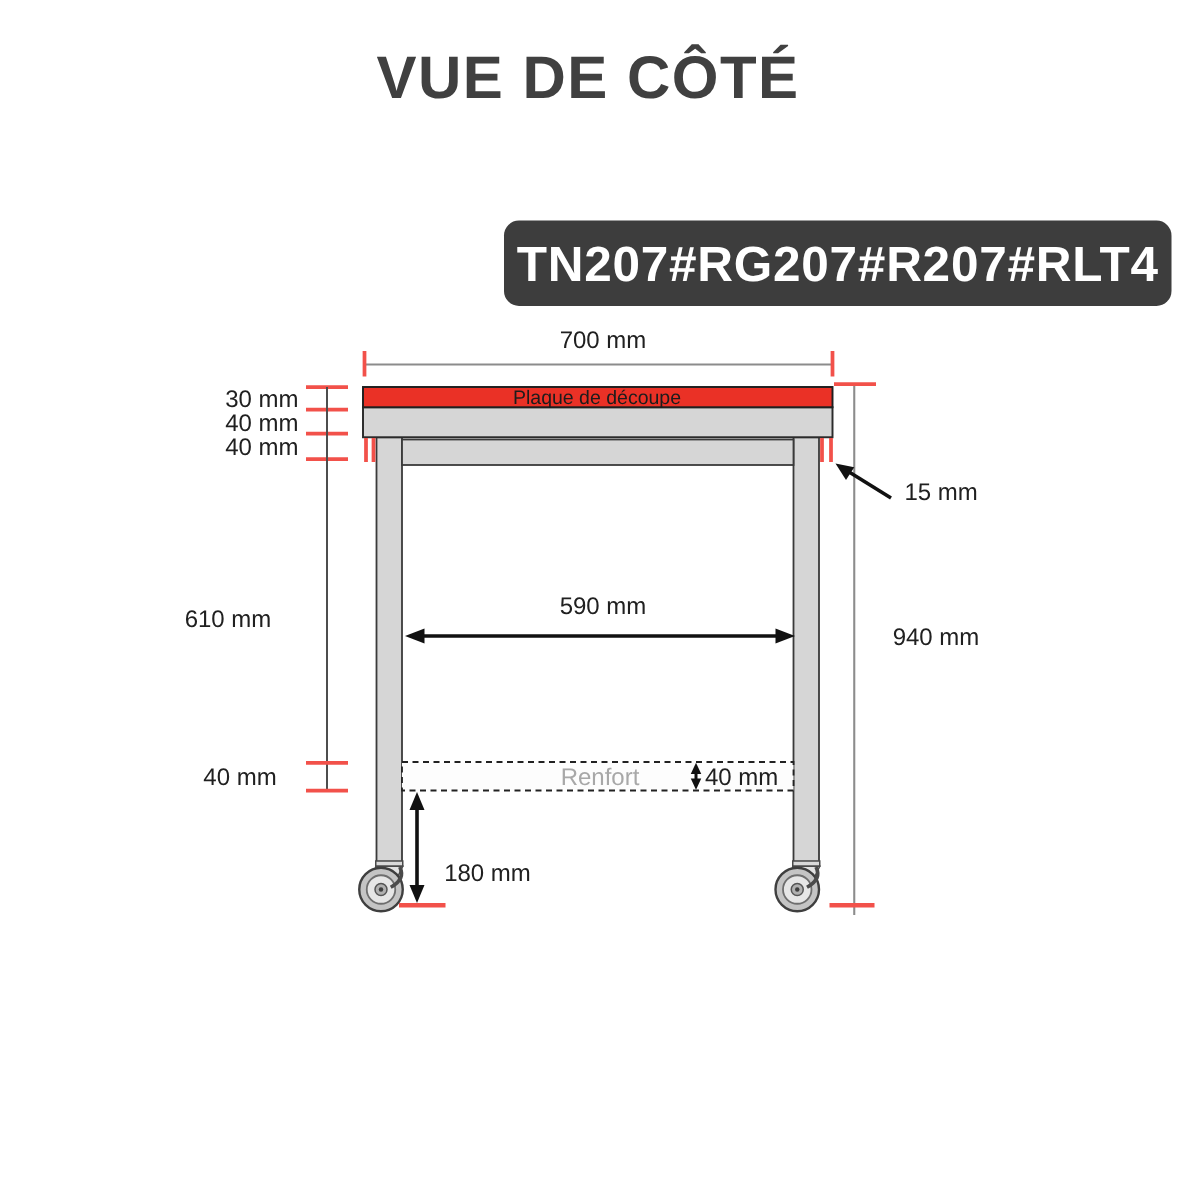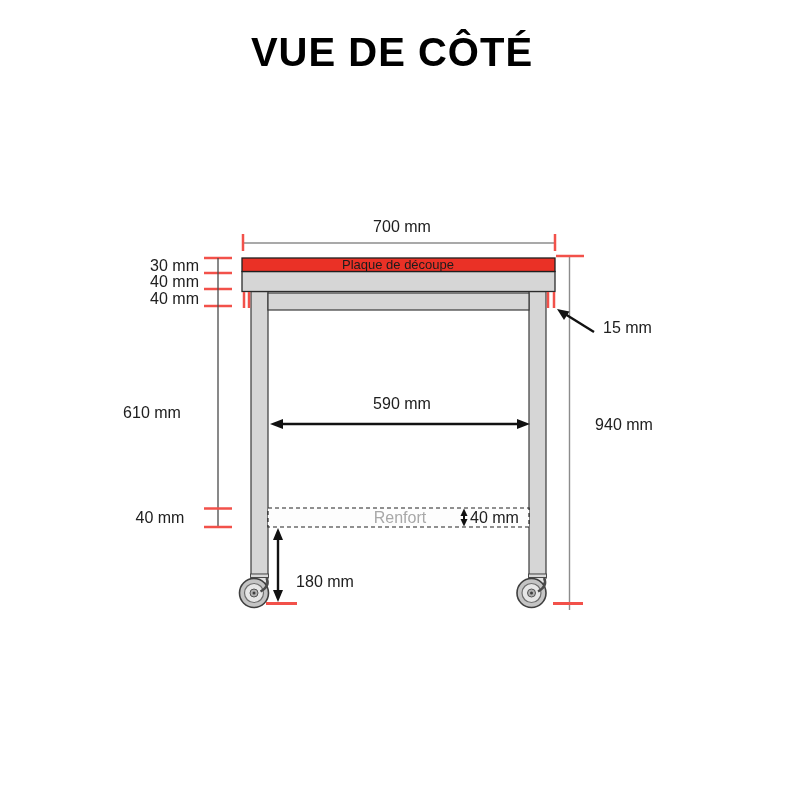--- a/index.html
+++ b/index.html
@@ -1,40 +1,43 @@
 <!DOCTYPE html>
 <html><head>
 <meta charset="utf-8">
 <style>
   html,body{margin:0;padding:0;background:#ffffff;}
   body{font-family:"Liberation Sans","DejaVu Sans",sans-serif;}
   .canvas{position:relative;width:800px;height:800px;background:#ffffff;overflow:hidden;}
   .page-title{
     position:absolute;left:0;top:30px;width:784px;text-align:center;
-    font-size:40px;font-weight:bold;letter-spacing:1px;color:#000000;
+    font-size:40px;font-weight:bold;letter-spacing:1px;color:#404040;
   }
   .badge{
     position:absolute;left:336px;top:147px;width:445px;height:57px;
     background:#3d3d3d;border-radius:10px;
     display:flex;align-items:center;justify-content:center;
     color:#ffffff;font-size:33px;font-weight:bold;letter-spacing:0.5px;white-space:nowrap;
   }
   .drawing-svg{position:absolute;left:0;top:0;}
   text{font-family:"Liberation Sans","DejaVu Sans",sans-serif;fill:#202020;}
   .dim-label{font-size:16px;}
   .small-label{font-size:13px;fill:#1c1c1c;}
   .muted-label{font-size:16px;fill:#a8a8a8;}
 </style>
 </head>
 <body>
 
 <div class="canvas">
 
   <div class="page-title">VUE DE CÔTÉ</div>
 
+  <div class="badge">
+    <span>TN207#RG207#R207#RLT4</span>
+  </div>
 
   <svg class="drawing-svg" width="800" height="800" viewBox="0 0 800 800">
 
     <g>
       <rect x="251" y="291.5" width="17" height="283" fill="#d6d6d6" stroke="#3a3a3a" stroke-width="1.2"></rect>
       <rect x="529" y="291.5" width="17" height="283" fill="#d6d6d6" stroke="#3a3a3a" stroke-width="1.2"></rect>
       <rect x="268" y="293" width="261" height="17" fill="#d6d6d6" stroke="#3a3a3a" stroke-width="1.2"></rect>
       <rect x="242" y="271.5" width="313" height="20" fill="#d6d6d6" stroke="#2b2b2b" stroke-width="1.3"></rect>
       <rect x="242" y="258" width="313" height="13.5" fill="#ea3126" stroke="#1f1f1f" stroke-width="1.3"></rect>
       <rect x="268" y="508" width="261" height="19" fill="#fdfdfd" stroke="#222222" stroke-width="1.2" stroke-dasharray="4 3"></rect>

